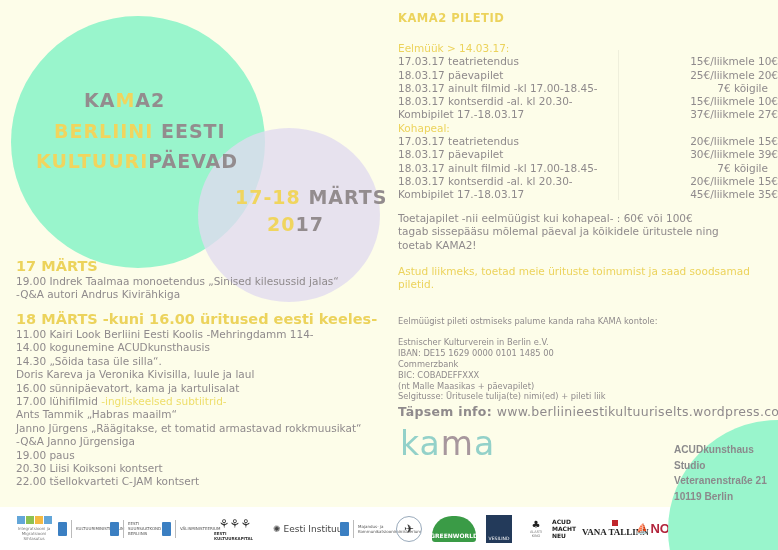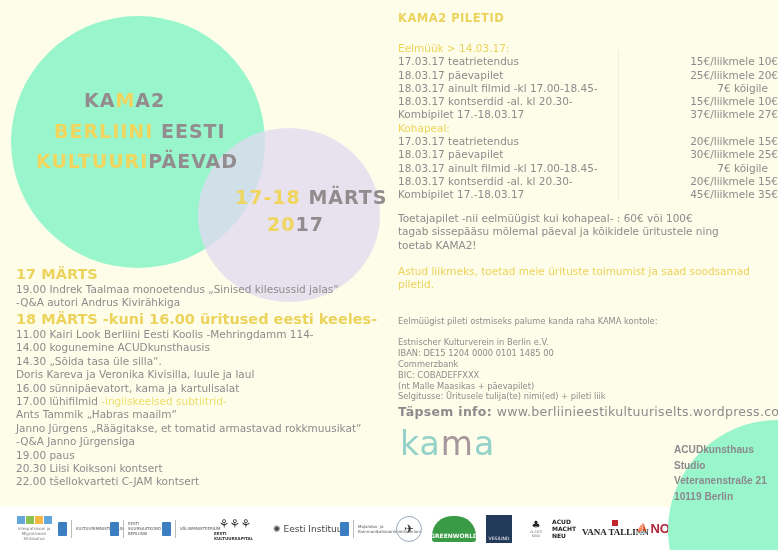--- a/index.html
+++ b/index.html
@@ -14,21 +14,21 @@
   .hero .y { color: #f0d55e; }
   .hero .g { color: #938c8e; }
   #hero-l1 { left: 84px; top: 89px; font-size: 19px; text-align: right; }
   #hero-l2 { left: 54px; top: 120px; font-size: 19px; }
   #hero-l3 { left: 36px; top: 150px; font-size: 19px; }
   #hero-l4 { left: 235px; top: 186px; font-size: 19px; }
   #hero-l5 { left: 267px; top: 213px; font-size: 19px; }
 
   .left-col { position: absolute; left: 16px; font-size: 10.5px; line-height: 13.4px; color: #8f8a8c; white-space: nowrap; }
   .section-head { color: #ecd35c; font-weight: bold; font-size: 14.5px; line-height: 17px; }
-  #day17 { top: 266px; }
+  #day17 { top: 258px; }
   #day18 { top: 311px; }
   .hl { color: #eede6a; }
 
   .right-col { position: absolute; left: 398px; font-size: 10.5px; line-height: 13.3px; color: #8f8a8c; white-space: nowrap; }
   #tickets-title { top: 12px; color: #ecd35c; font-size: 11.5px; font-weight: bold; letter-spacing: 0.5px; }
   #tickets { top: 42px; }
   .group-label { color: #ecd35c; }
   .trow { display: flex; }
   .trow .desc { width: 236px; }
   .trow .price { width: 144px; text-align: right; }
@@ -125,21 +125,21 @@
       <span class="desc">Kombipilet 17.-18.03.17</span>
       <span class="price">37€/liikmele 27€</span>
     </div>
   <div class="group-label">Kohapeal:</div>
   <div class="trow">
       <span class="desc">17.03.17 teatrietendus</span>
       <span class="price">20€/liikmele 15€</span>
     </div>
   <div class="trow">
       <span class="desc">18.03.17 päevapilet</span>
-      <span class="price">30€/liikmele 25€</span>
+      <span class="price">30€/liikmele 39€</span>
     </div>
   <div class="trow">
       <span class="desc">18.03.17 ainult filmid -kl 17.00-18.45-</span>
       <span class="price" style="white-space:pre">7€ kõigile   </span>
     </div>
   <div class="trow">
       <span class="desc">18.03.17 kontserdid -al. kl 20.30-</span>
       <span class="price">20€/liikmele 15€</span>
     </div>
   <div class="trow">
@@ -156,21 +156,21 @@
 
 <div class="right-col" id="member">
   <div>Astud liikmeks, toetad meie ürituste toimumist ja saad soodsamad</div>
   <div>piletid.</div>
 </div>
 
 <div class="right-col" id="bank">
   <div>Eelmüügist pileti ostmiseks palume kanda raha KAMA kontole:</div>
   <div class="gap"></div>
   <div>Estnischer Kulturverein in Berlin e.V.</div>
-  <div>IBAN: DE15 1204 0000 0101 1485 00</div>
+  <div>IBAN: DE15 1629 0000 0101 1485 00</div>
   <div>Commerzbank</div>
   <div>BIC: COBADEFFXXX</div>
   <div>(nt Malle Maasikas + päevapilet)</div>
   <div>Selgitusse: Üritusele tulija(te) nimi(ed) + pileti liik</div>
 </div>
 
 <div id="info">
   <span class="lbl">Täpsem info: </span><span>www.berliinieestikultuuriselts.wordpress.com</span>
 </div>
 

